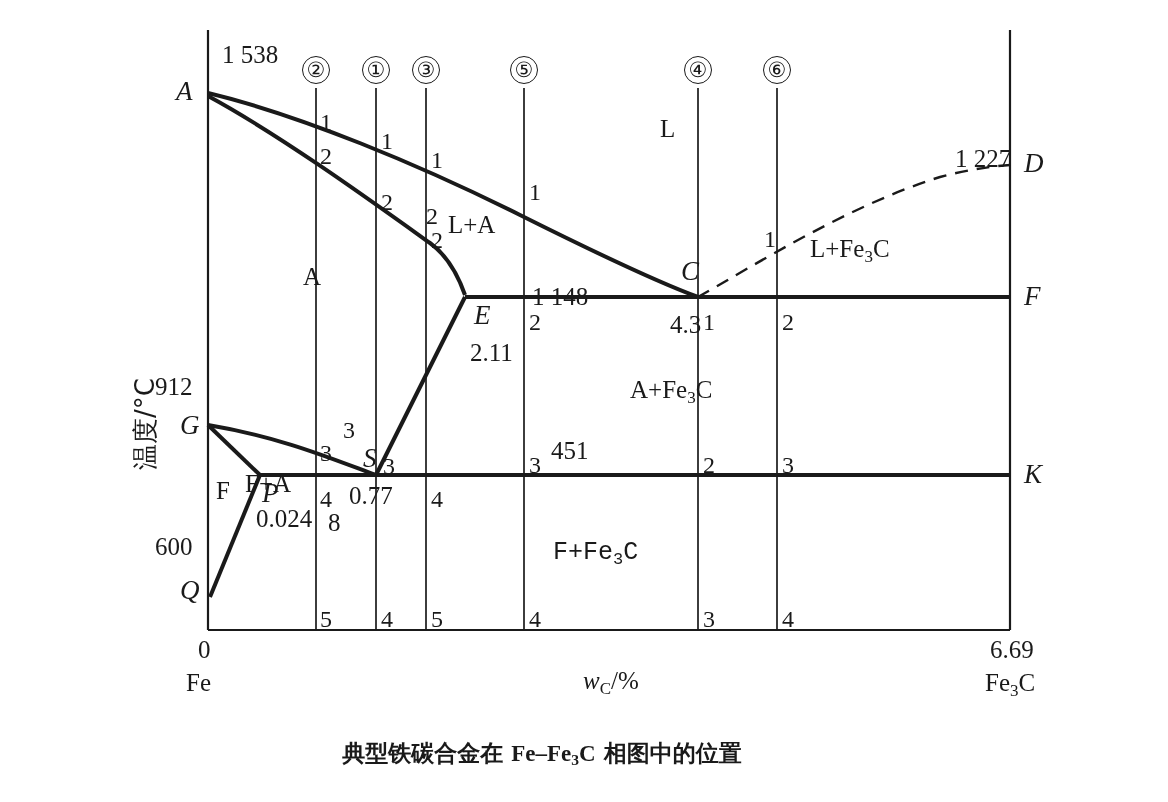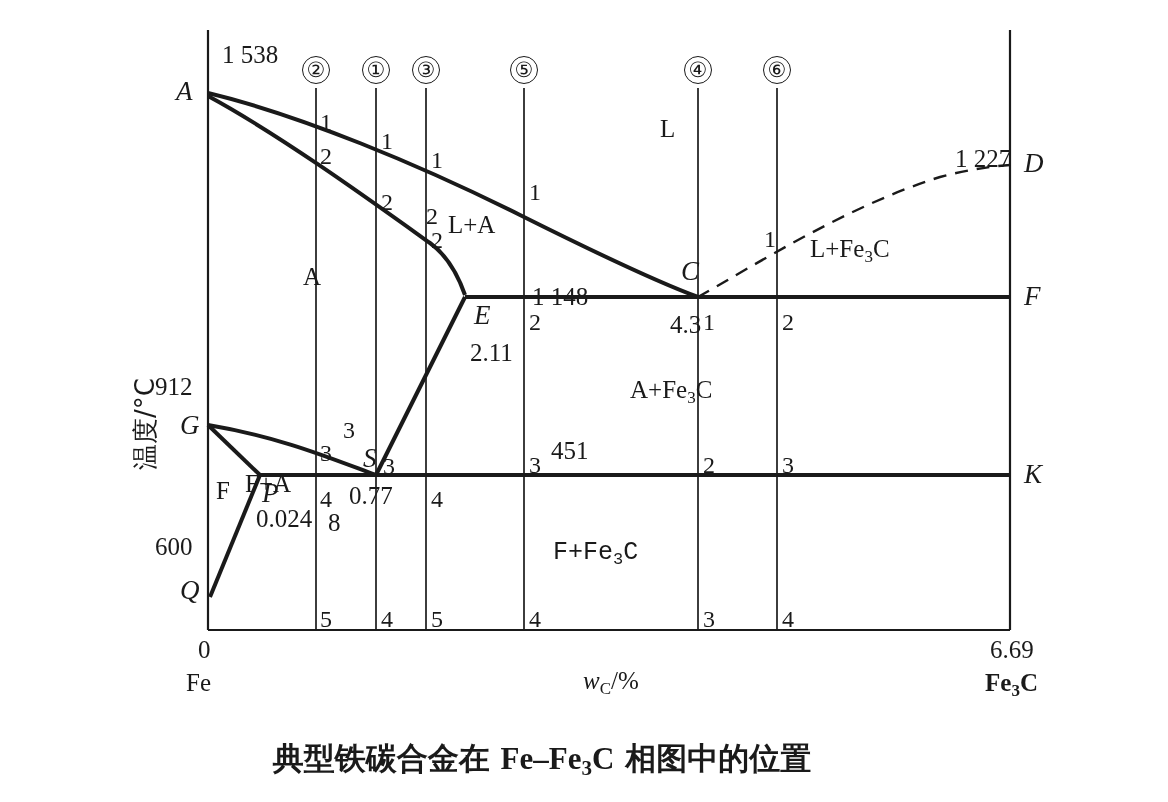--- a/index.html
+++ b/index.html
@@ -54,21 +54,21 @@
     transform-origin: 0 0;
     transform: rotate(-90deg);
     font-size: 26px;
     white-space: nowrap;
   }
   .cjk { font-family: "DejaVu Sans", "Liberation Sans", sans-serif; }
   .caption {
     position: absolute;
     width: 1084px;
     text-align: center;
-    font-size: 31px;
+    font-size: 23px;
     font-weight: bold;
     font-family: "DejaVu Sans", "Liberation Sans", sans-serif;
   }
   .caption .lat { font-family: "Liberation Serif", "DejaVu Serif", serif; }
 </style>
 </head>
 <body>
 
 <div id="figure">
 
@@ -176,21 +176,21 @@
   <div class="lbl digit" style="left:764px; top:227px;">1</div>
   <div class="lbl digit" style="left:782px; top:310px;">2</div>
   <div class="lbl digit" style="left:782px; top:453px;">3</div>
   <div class="lbl digit" style="left:782px; top:607px;">4</div>
 
   <div class="lbl digit" style="left:426px; top:204px;">2</div>
 
   <div class="lbl tick" style="left:198px; top:637px;">0</div>
   <div class="lbl tick" style="left:186px; top:670px;">Fe</div>
   <div class="lbl tick" style="left:990px; top:637px;">6.69</div>
-  <div class="lbl tick" style="left:985px; top:670px;font-weight:bold;">Fe<span class="sub">3</span>C</div>
+  <div class="lbl tick" style="left:985px; top:670px;">Fe<span class="sub">3</span>C</div>
 
   <div class="lbl tick" style="left:583px; top:668px;">
     <span class="ital">w</span><span class="sub">C</span><span>/%</span>
   </div>
 
   <div class="caption" style="top:738px;">
     <span>典型铁碳合金在</span>
     <span class="lat">Fe–Fe<span class="sub">3</span>C</span>
     <span>相图中的位置</span>
   </div>

